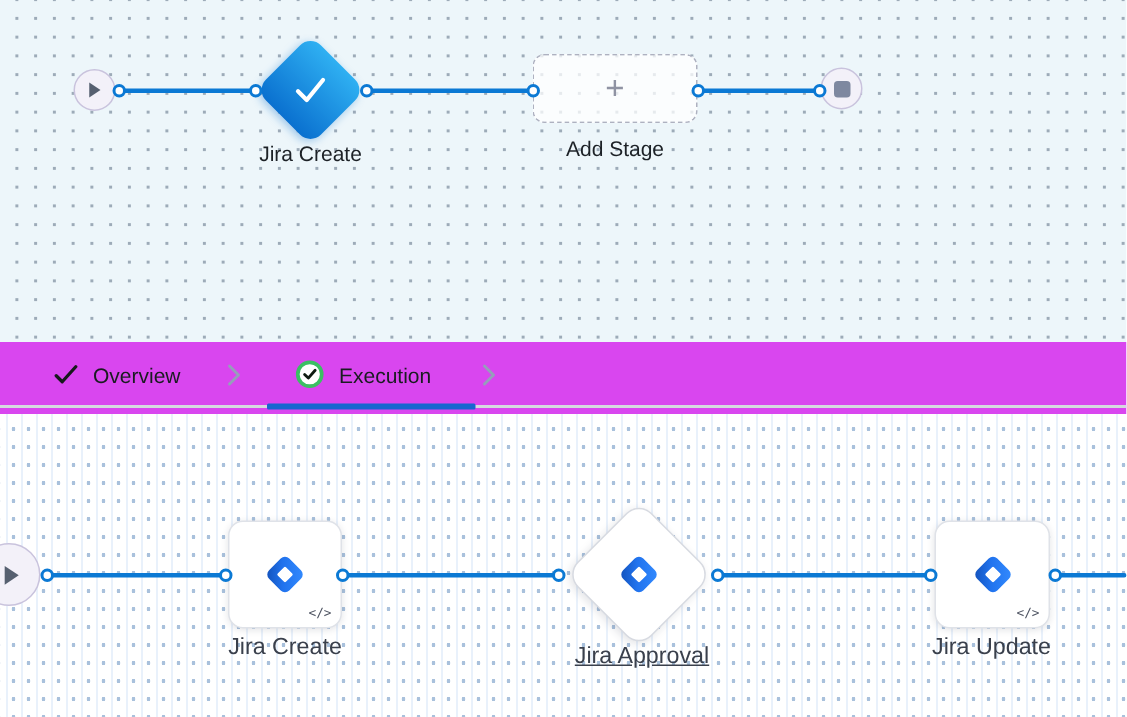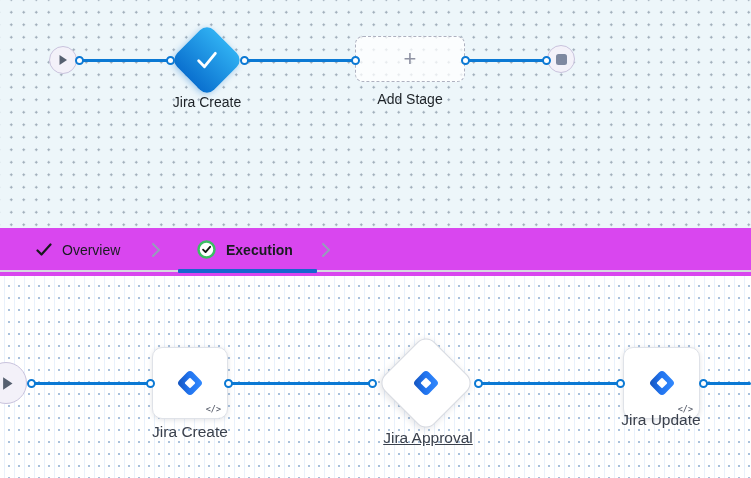--- a/index.html
+++ b/index.html
@@ -55,21 +55,21 @@
   }
   .add-stage .plus { font-size:22px; font-weight:300; color:#8f93a3; line-height:1; }
   .stop-square { width:11px; height:11px; border-radius:2.5px; background:#7e88a0; }
 
   
   .tabbar { position:absolute; top:228px; left:0; right:0; height:48px; background:#d946ef; z-index:5; }
   .tabbar-rule { position:absolute; left:0; right:0; top:42px; height:2px; background:#d6d9e0; }
   .tab { position:absolute; top:0; height:43px; display:flex; align-items:center;
          gap:10px; font-size:14px; color:#191c20; cursor:pointer; }
   .tab-overview  { left:36px; }
-  .tab-execution { left:197px; font-weight:700; }
+  .tab-execution { left:197px; font-weight:400; }
   .tab-advanced  { left:384px; }
   .tab-sep { position:absolute; top:14px; }
   .tab-sep-1 { left:151px; } .tab-sep-2 { left:321px; }
   .tab-underline { position:absolute; left:178px; width:139px; top:41px; height:4px;
                    background:#1666d0; border-radius:1px; }
 
   
   .step-card {
     position:absolute; width:76px; height:72px; border-radius:10px;
     background:#fff; border:1px solid #dfe2e8;
@@ -195,21 +195,21 @@
     </div>
     <div class="node-label" style="left:428px; top:153px;text-decoration:underline;">Jira Approval</div>
 
     <div class="step-card" style="left:623px; top:71px; width:77px;">
       <svg width="36" height="36" viewBox="0 0 40 40">
         <rect x="9.4" y="9.4" width="21.2" height="21.2" rx="4.5" fill="url(#jira-g)" transform="rotate(45 20 20)"></rect>
         <rect x="15.7" y="15.7" width="8.6" height="8.6" rx="1" fill="#ffffff" transform="rotate(45 20 20)"></rect>
       </svg>
       <span class="code-badge">&lt;/&gt;</span>
     </div>
-    <div class="node-label" style="left:661px; top:135px;">Jira Update</div>
+    <div class="node-label" style="left:661px; top:147px;">Jira Update</div>
 
     <div class="port" style="left:26.5px;  top:102.5px;"></div>
     <div class="port" style="left:145.5px; top:102.5px;"></div>
     <div class="port" style="left:223.5px; top:102.5px;"></div>
     <div class="port" style="left:367.5px; top:102.5px;"></div>
     <div class="port" style="left:473.5px; top:102.5px;"></div>
     <div class="port" style="left:615.5px; top:102.5px;"></div>
     <div class="port" style="left:698.5px; top:102.5px;"></div>
   </div>
 </div>

